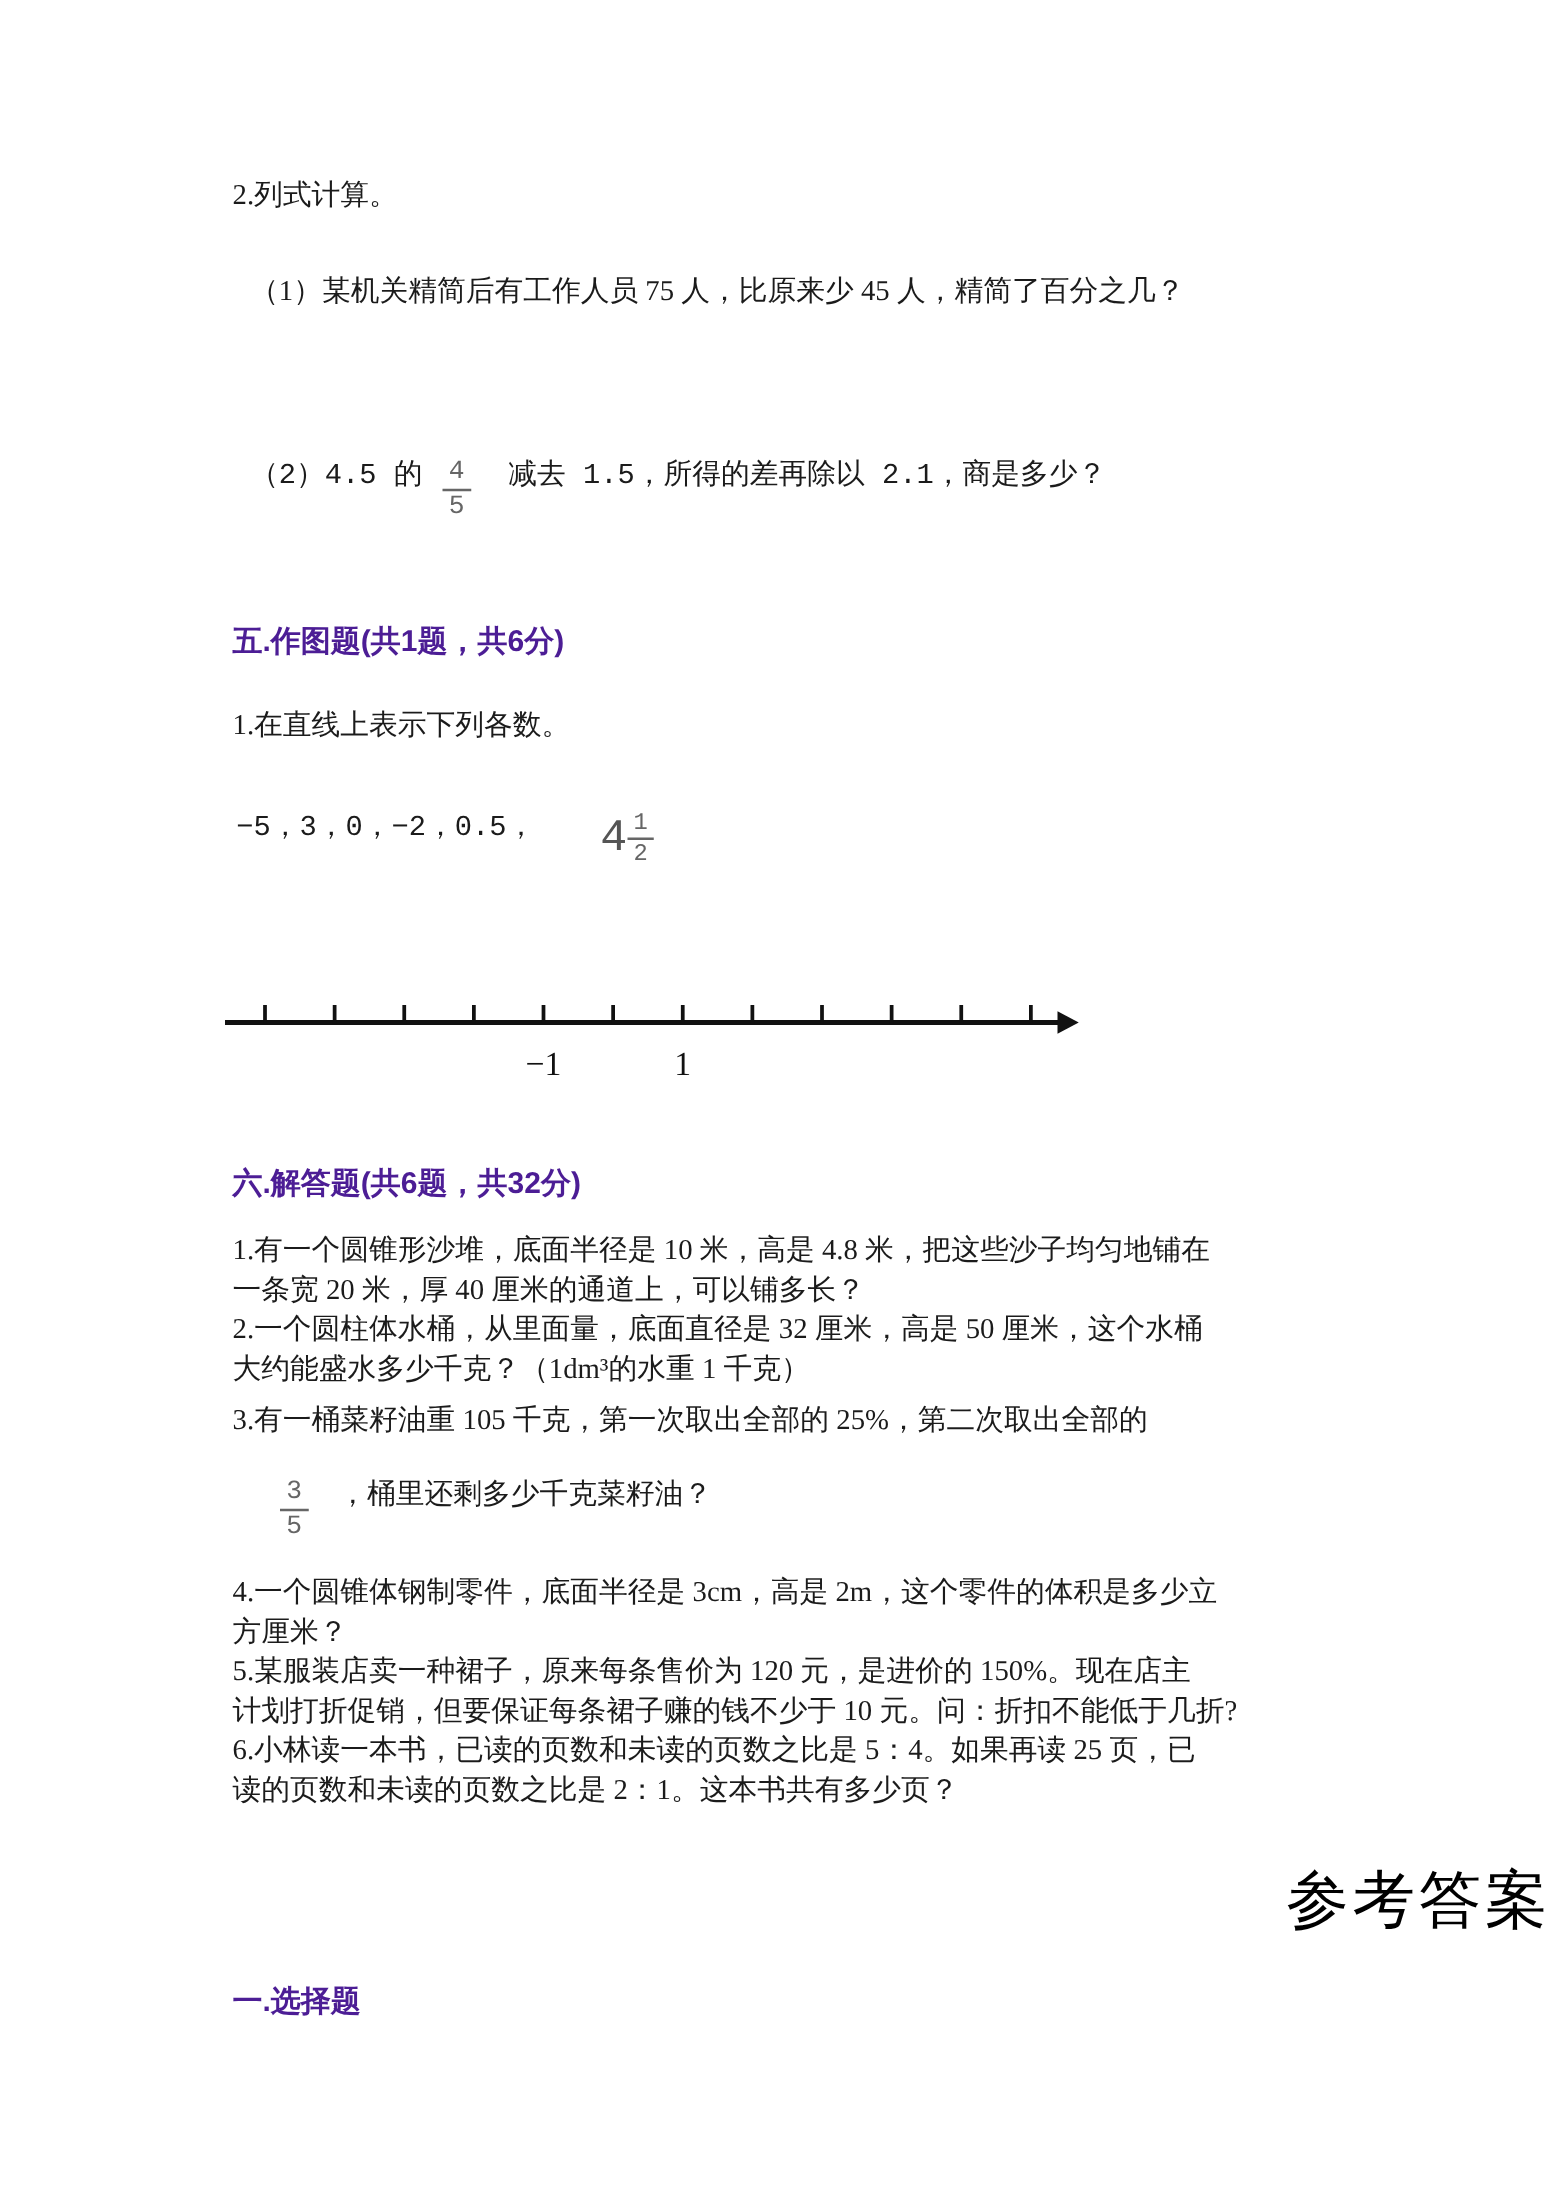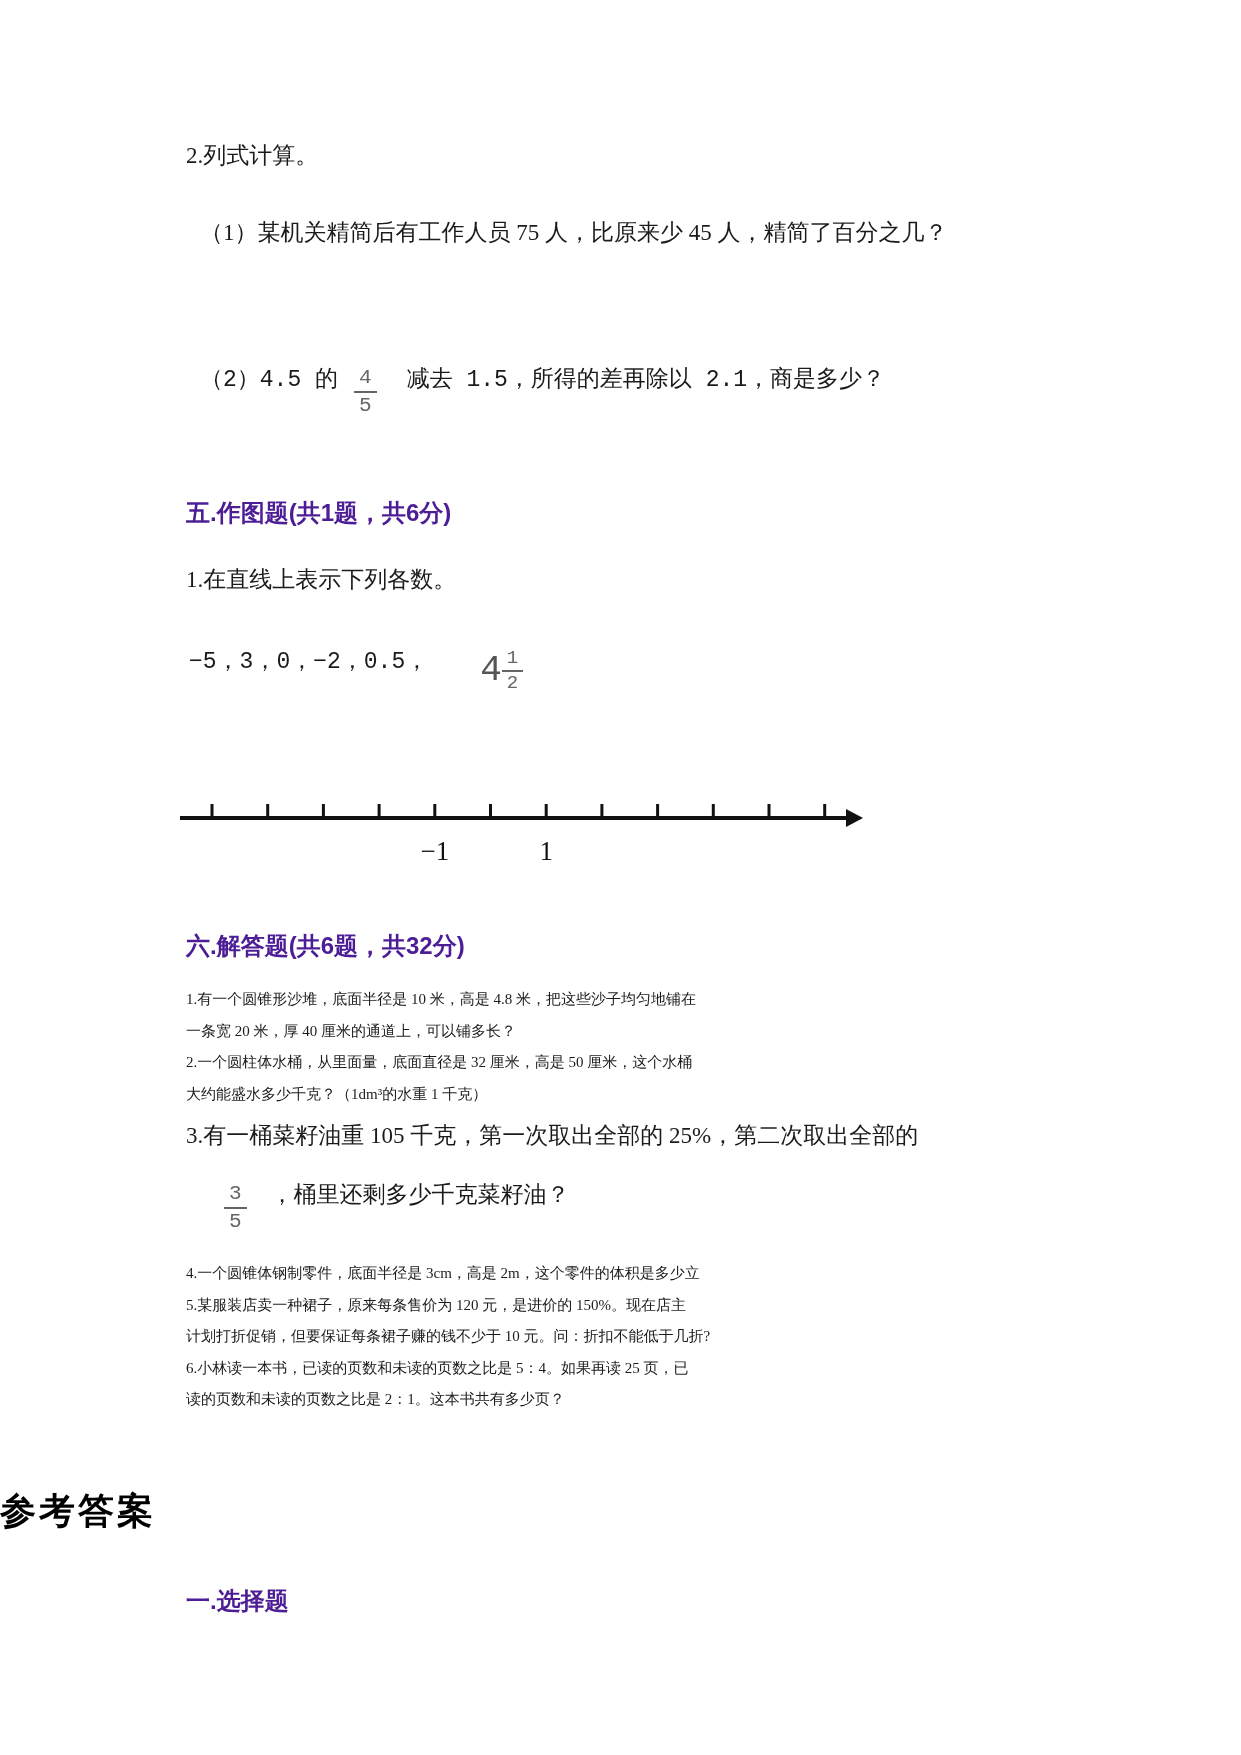--- a/index.html
+++ b/index.html
@@ -4,38 +4,38 @@
 <style>
   * { margin:0; padding:0; box-sizing:border-box; }
   html,body { background:#ffffff; }
   body {
     width:1241px; height:1755px; position:relative; overflow:hidden;
     font-family:"Liberation Serif","DejaVu Serif",serif;
     color:#1b1b1b;
   }
   .abs { position:absolute; }
   .t23 { font-size:23px; line-height:1.25; white-space:nowrap; }
-  .para { font-size:15px; line-height:31.6px; white-space:nowrap; }
+  .para { font-size:23px; line-height:31.6px; white-space:nowrap; }
   .para > div { white-space:nowrap; }
   .heading {
     font-family:"Liberation Sans","DejaVu Sans",sans-serif;
     font-weight:700; font-size:24px; white-space:nowrap; color:#4c1d95;
   }
   .row { display:flex; align-items:flex-start;font-family:Liberation Mono, monospace; }
   .frac {
     display:inline-block; text-align:center; color:#666;
     font-size:21px; line-height:1.12; vertical-align:middle;
   }
   .frac .fnum { display:block; padding:0 5px 1px 5px; border-bottom:2px solid #666; }
   .frac .fden { display:block; padding-top:1px; }
   .mixed { display:inline-flex; align-items:center; color:#555; }
   .mixed .mwhole { font-size:36px; line-height:1; }
   .mixed .frac { font-size:19px; }
   .answers-title {
-    left:0; right:0; text-align:left; font-weight:700; font-size:36px;
+    left:0; right:0; text-align:right; font-weight:400; font-size:50px;
     font-family:"Liberation Serif","DejaVu Serif",serif; color:#000;
     letter-spacing:3px; white-space:nowrap;
   }
 </style>
 </head>
 <body>
 
 <div class="abs t23" style="top:142px;left:186px">2.列式计算。</div>
 
 <div class="abs t23" style="top:219px;left:200px">（1）某机关精简后有工作人员 75 人，比原来少 45 人，精简了百分之几？</div>
@@ -97,20 +97,21 @@
 <div class="abs row" style="top:1182px;left:224px">
   <span class="frac">
     <span class="fnum">3</span>
     <span class="fden">5</span>
   </span>
   <span class="t23" style="margin-left:24px">，桶里还剩多少千克菜籽油？</span>
 </div>
 
 <div class="abs para" style="top:1258px;left:186px">
   <div>4.一个圆锥体钢制零件，底面半径是 3cm，高是 2m，这个零件的体积是多少立</div>
+  <div>方厘米？</div>
   <div>5.某服装店卖一种裙子，原来每条售价为 120 元，是进价的 150%。现在店主</div>
   <div>计划打折促销，但要保证每条裙子赚的钱不少于 10 元。问：折扣不能低于几折?</div>
   <div>6.小林读一本书，已读的页数和未读的页数之比是 5：4。如果再读 25 页，已</div>
   <div>读的页数和未读的页数之比是 2：1。这本书共有多少页？</div>
 </div>
 
 <div class="abs answers-title" style="top:1487px">参考答案</div>
 
 <div class="abs heading" style="top:1585px;left:186px">一.选择题</div>
 

